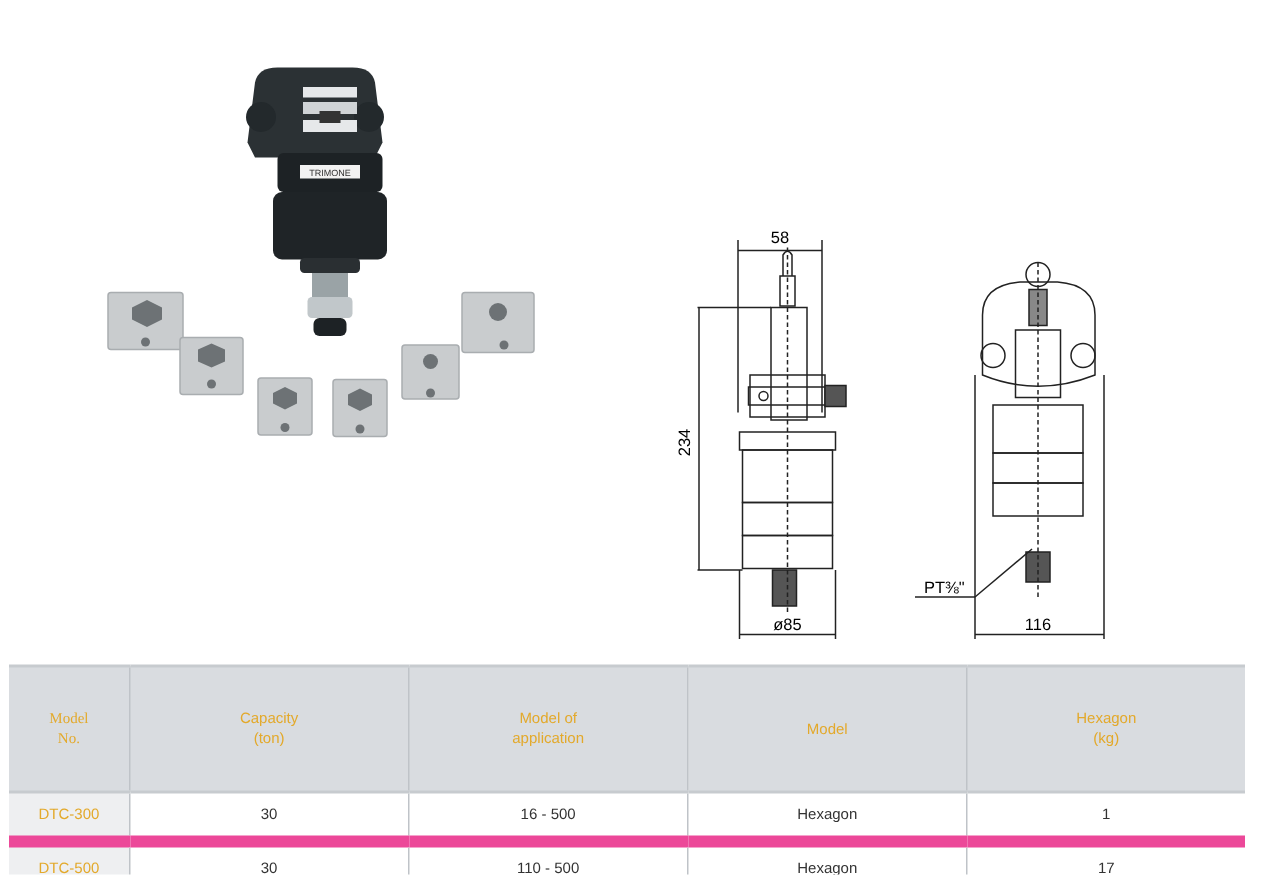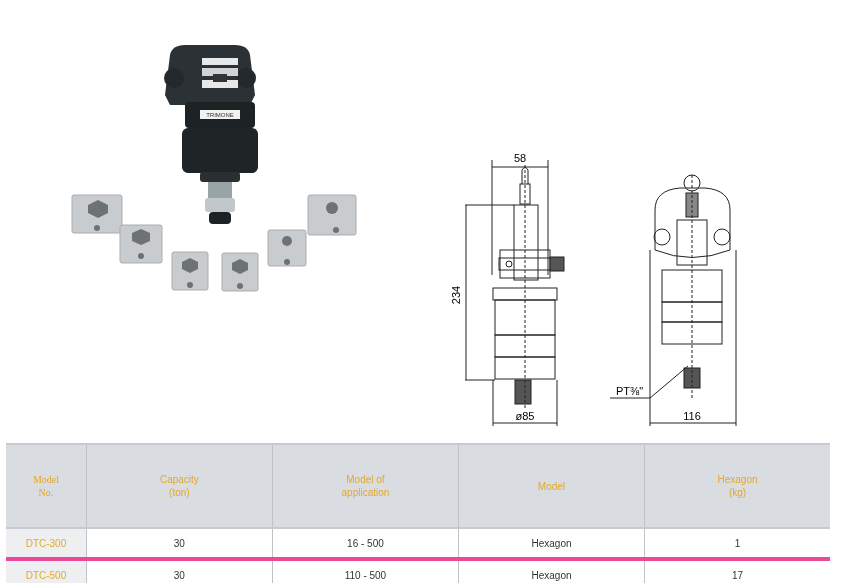--- a/index.html
+++ b/index.html
@@ -2,21 +2,21 @@
 <html><head>
 <meta charset="utf-8">
 <style>
   html, body { margin:0; padding:0; background:#ffffff; }
   body { width:850px; height:583px; position:relative; overflow:hidden; font-family:"Liberation Sans", sans-serif; }
   .photo { position:absolute; left:60px; left:60px; top:40px; width:320px; height:270px; }
   .drawing { position:absolute; left:440px; top:140px; width:360px; height:300px; }
   table.spec { position:absolute; left:6px; top:443px; width:824px; border-collapse:collapse; font-size:10px; }
   table.spec th { background:#d9dce0; color:#e3a92b; font-weight:normal; height:80px; line-height:13px; border-left:1px solid #bfc3c8; border-top:2px solid #c7cbcf; border-bottom:2px solid #c7cbcf; }
   table.spec th:first-child { border-left:none;font-family:Liberation Serif, serif; }
-  table.spec td { height:26px; text-align:center; color:#333; border-left:1px solid #bfc3c8; border-bottom:4px solid #ec4899; }
+  table.spec td { height:26px; text-align:center; color:#333; border-left:1px solid #bfc3c8; border-bottom:8px solid #ec4899; }
   table.spec td:first-child { border-left:none; background:#eeeff1; color:#e3a92b; }
   .c1 { width:79px; } .c2,.c3,.c4,.c5 { width:186px; }
 </style>
 </head>
 <body>
 
 <svg class="photo" viewBox="0 0 320 270">
 
   <path d="M110 15 Q112 5 125 5 L175 5 Q188 5 190 15 L195 55 L190 65 L110 65 L105 55 Z" fill="#2b3134"></path>
   <circle cx="114" cy="38" r="10" fill="#23292c"></circle>

